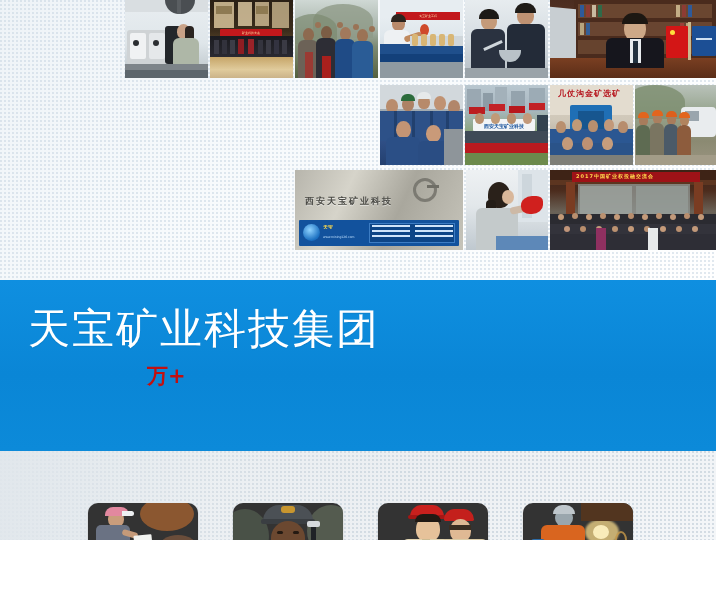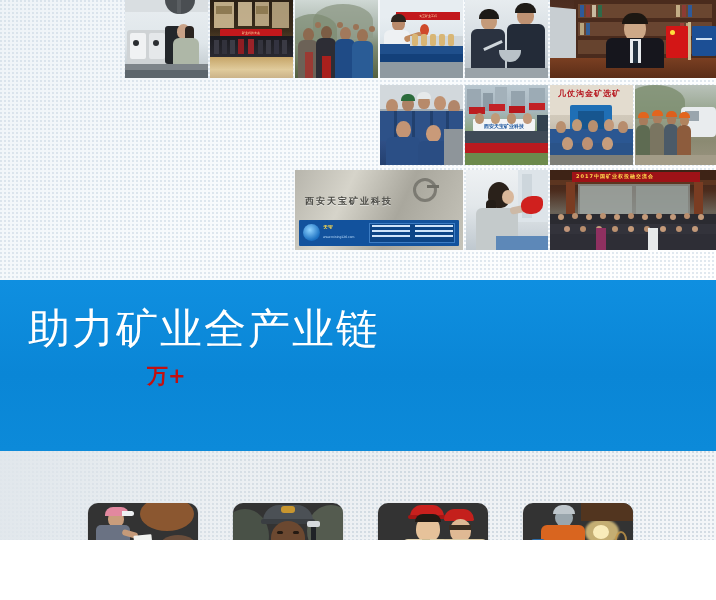--- a/index.html
+++ b/index.html
@@ -443,21 +443,21 @@
     <div class="blob" style="left:78px;top:56px;width:6px;height:6px;background:#c49a79;"></div>
     <div class="blob" style="left:94px;top:56px;width:6px;height:6px;background:#b78d6d;"></div>
     <div class="blob" style="left:110px;top:56px;width:6px;height:6px;background:#c59b7a;"></div>
     <div class="blob" style="left:126px;top:56px;width:6px;height:6px;background:#ba9070;"></div>
     <div class="blob" style="left:142px;top:56px;width:6px;height:6px;background:#c2997a;"></div>
     <div class="band" style="left:46px;top:58px;width:10px;height:22px;background:#8f3060;"></div>
     <div class="band" style="left:98px;top:58px;width:10px;height:22px;background:#e7e9ea;"></div>
   </div>
 
   <div class="banner"></div>
-  <div class="banner-line1">助力矿业全产业链</div>
+  <div class="banner-line1">天宝矿业科技集团</div>
   <div class="banner-line2">
     <span class="num-sup">万+</span>
   </div>
 
   <div class="thumb" style="left:88px;top:503px;width:110px;height:64px;">
     <div class="ph" style="background:linear-gradient(140deg,#8e4a2c 0%,#a85c30 35%,#7d4526 70%,#6d3d24 100%);"></div>
     <div class="blob" style="left:52px;top:-6px;width:54px;height:34px;background:#b1662f;opacity:.7;"></div>
     <div class="blob" style="left:70px;top:32px;width:40px;height:28px;background:#8f5f40;opacity:.6;"></div>
     <div class="blob" style="left:78px;top:38px;width:22px;height:14px;background:#aeb6a0;opacity:.8;"></div>
 

